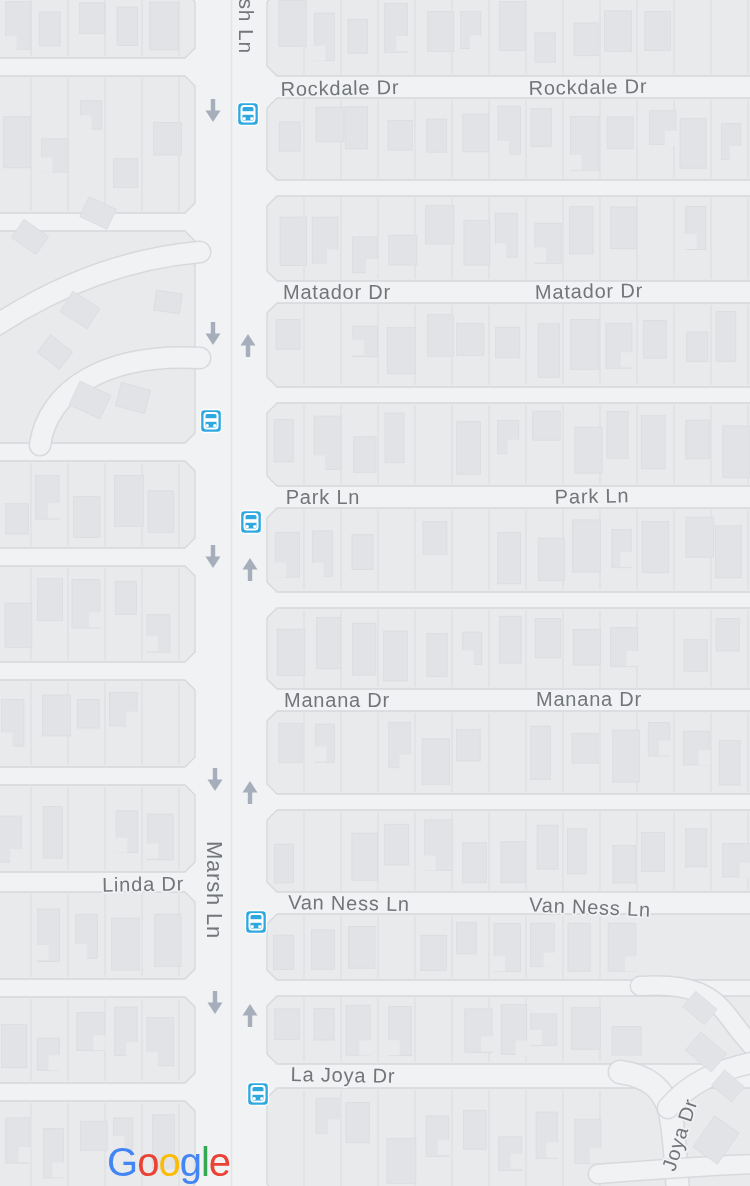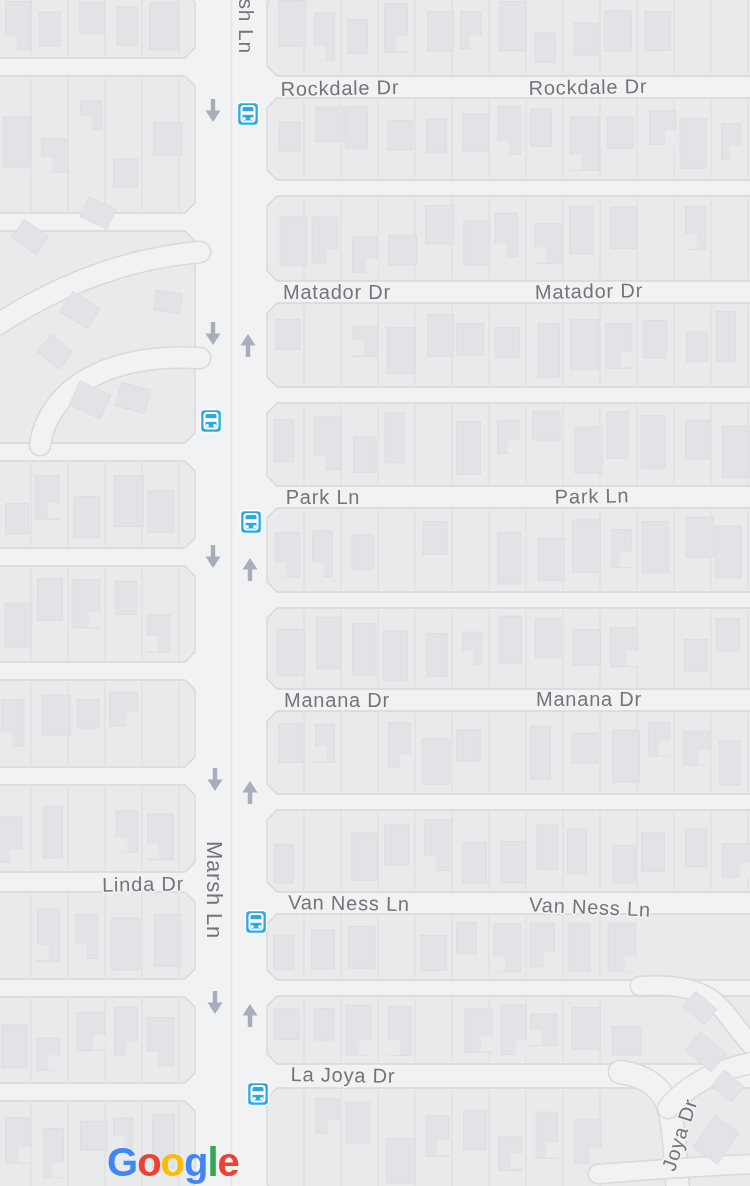--- a/index.html
+++ b/index.html
@@ -1,19 +1,19 @@
 <!DOCTYPE html>
 <html><head>
 <meta charset="utf-8">
 <style>
   html,body{margin:0;padding:0;background:#e9eaec;}
   #stage{position:relative;width:750px;height:1186px;overflow:hidden;
          font-family:"Liberation Sans","DejaVu Sans",sans-serif;}
   #mapsvg{position:absolute;left:0;top:0;display:block;}
-  #glogo{position:absolute;left:107px;top:1140px;font-size:40px;font-weight:700;
+  #glogo{position:absolute;left:107px;top:1140px;font-size:40px;font-weight:400;
          letter-spacing:-1px;user-select:none;cursor:pointer;}
   #glogo span{display:inline-block;}
   text.lbl{font-family:"Liberation Sans","DejaVu Sans",sans-serif;
            paint-order:stroke;stroke-linejoin:round;}
 </style>
 </head>
 <body>
 
 <div id="stage">
   <svg id="mapsvg" width="750" height="1186" viewBox="0 0 750 1186">

